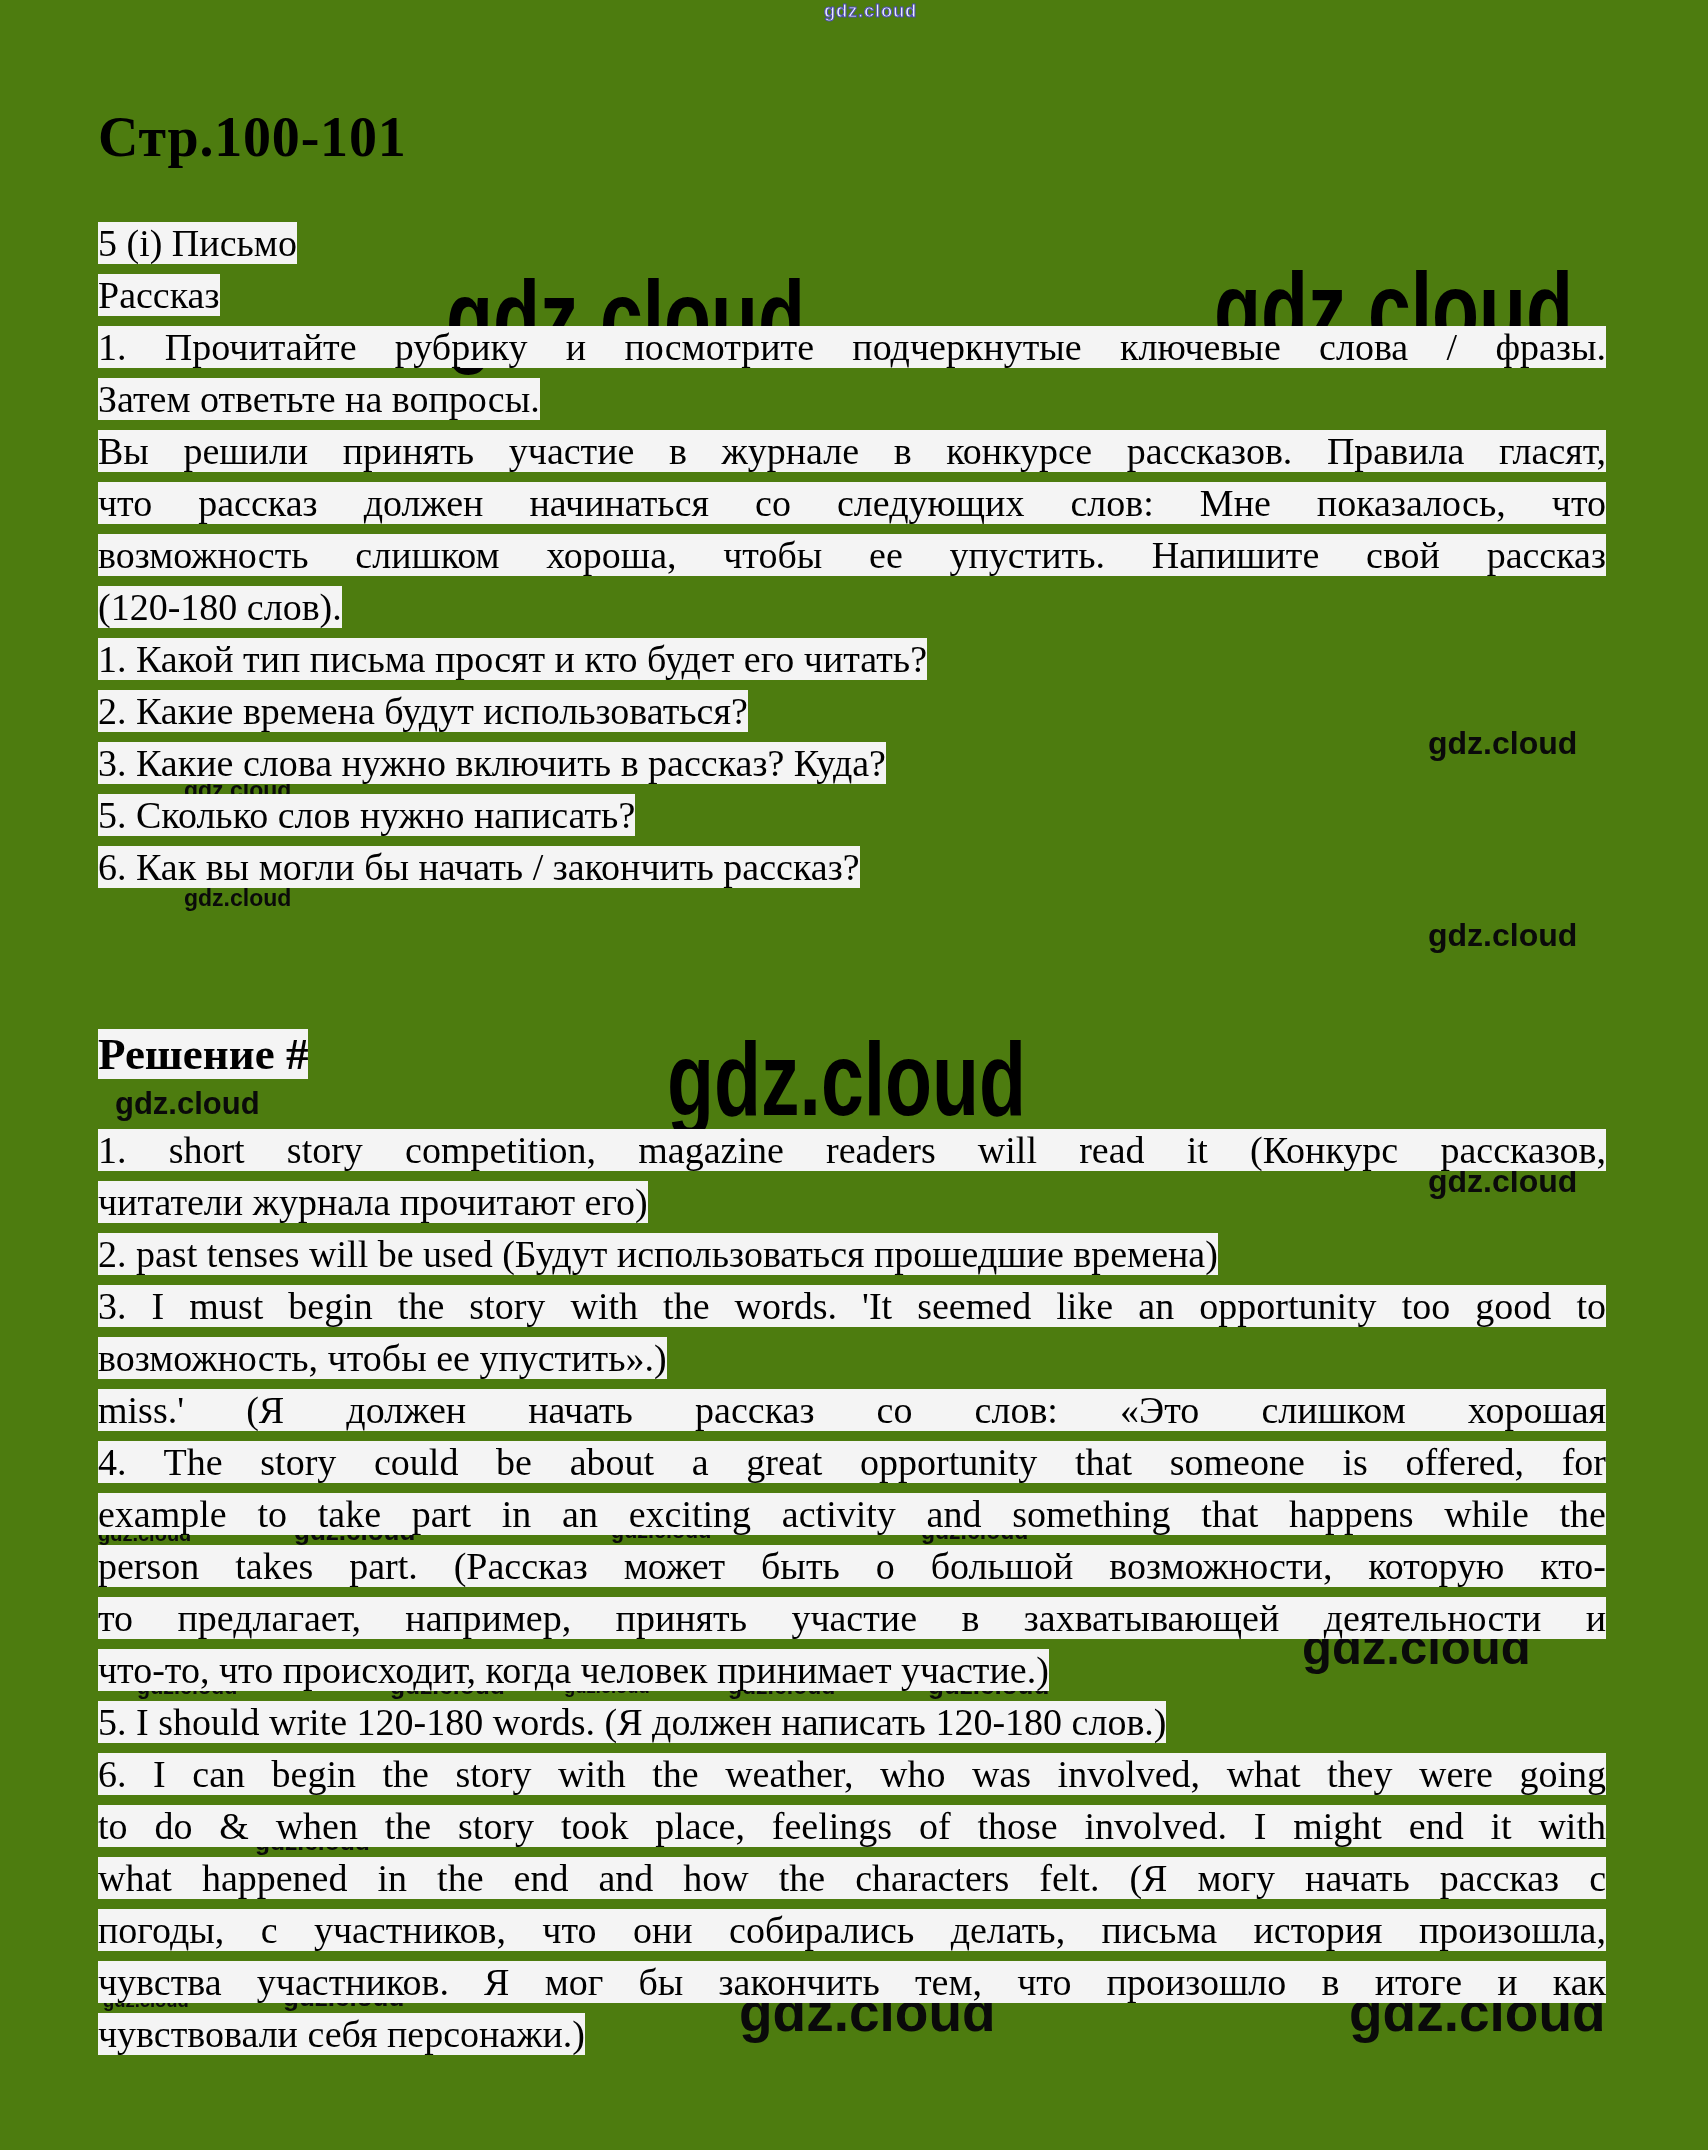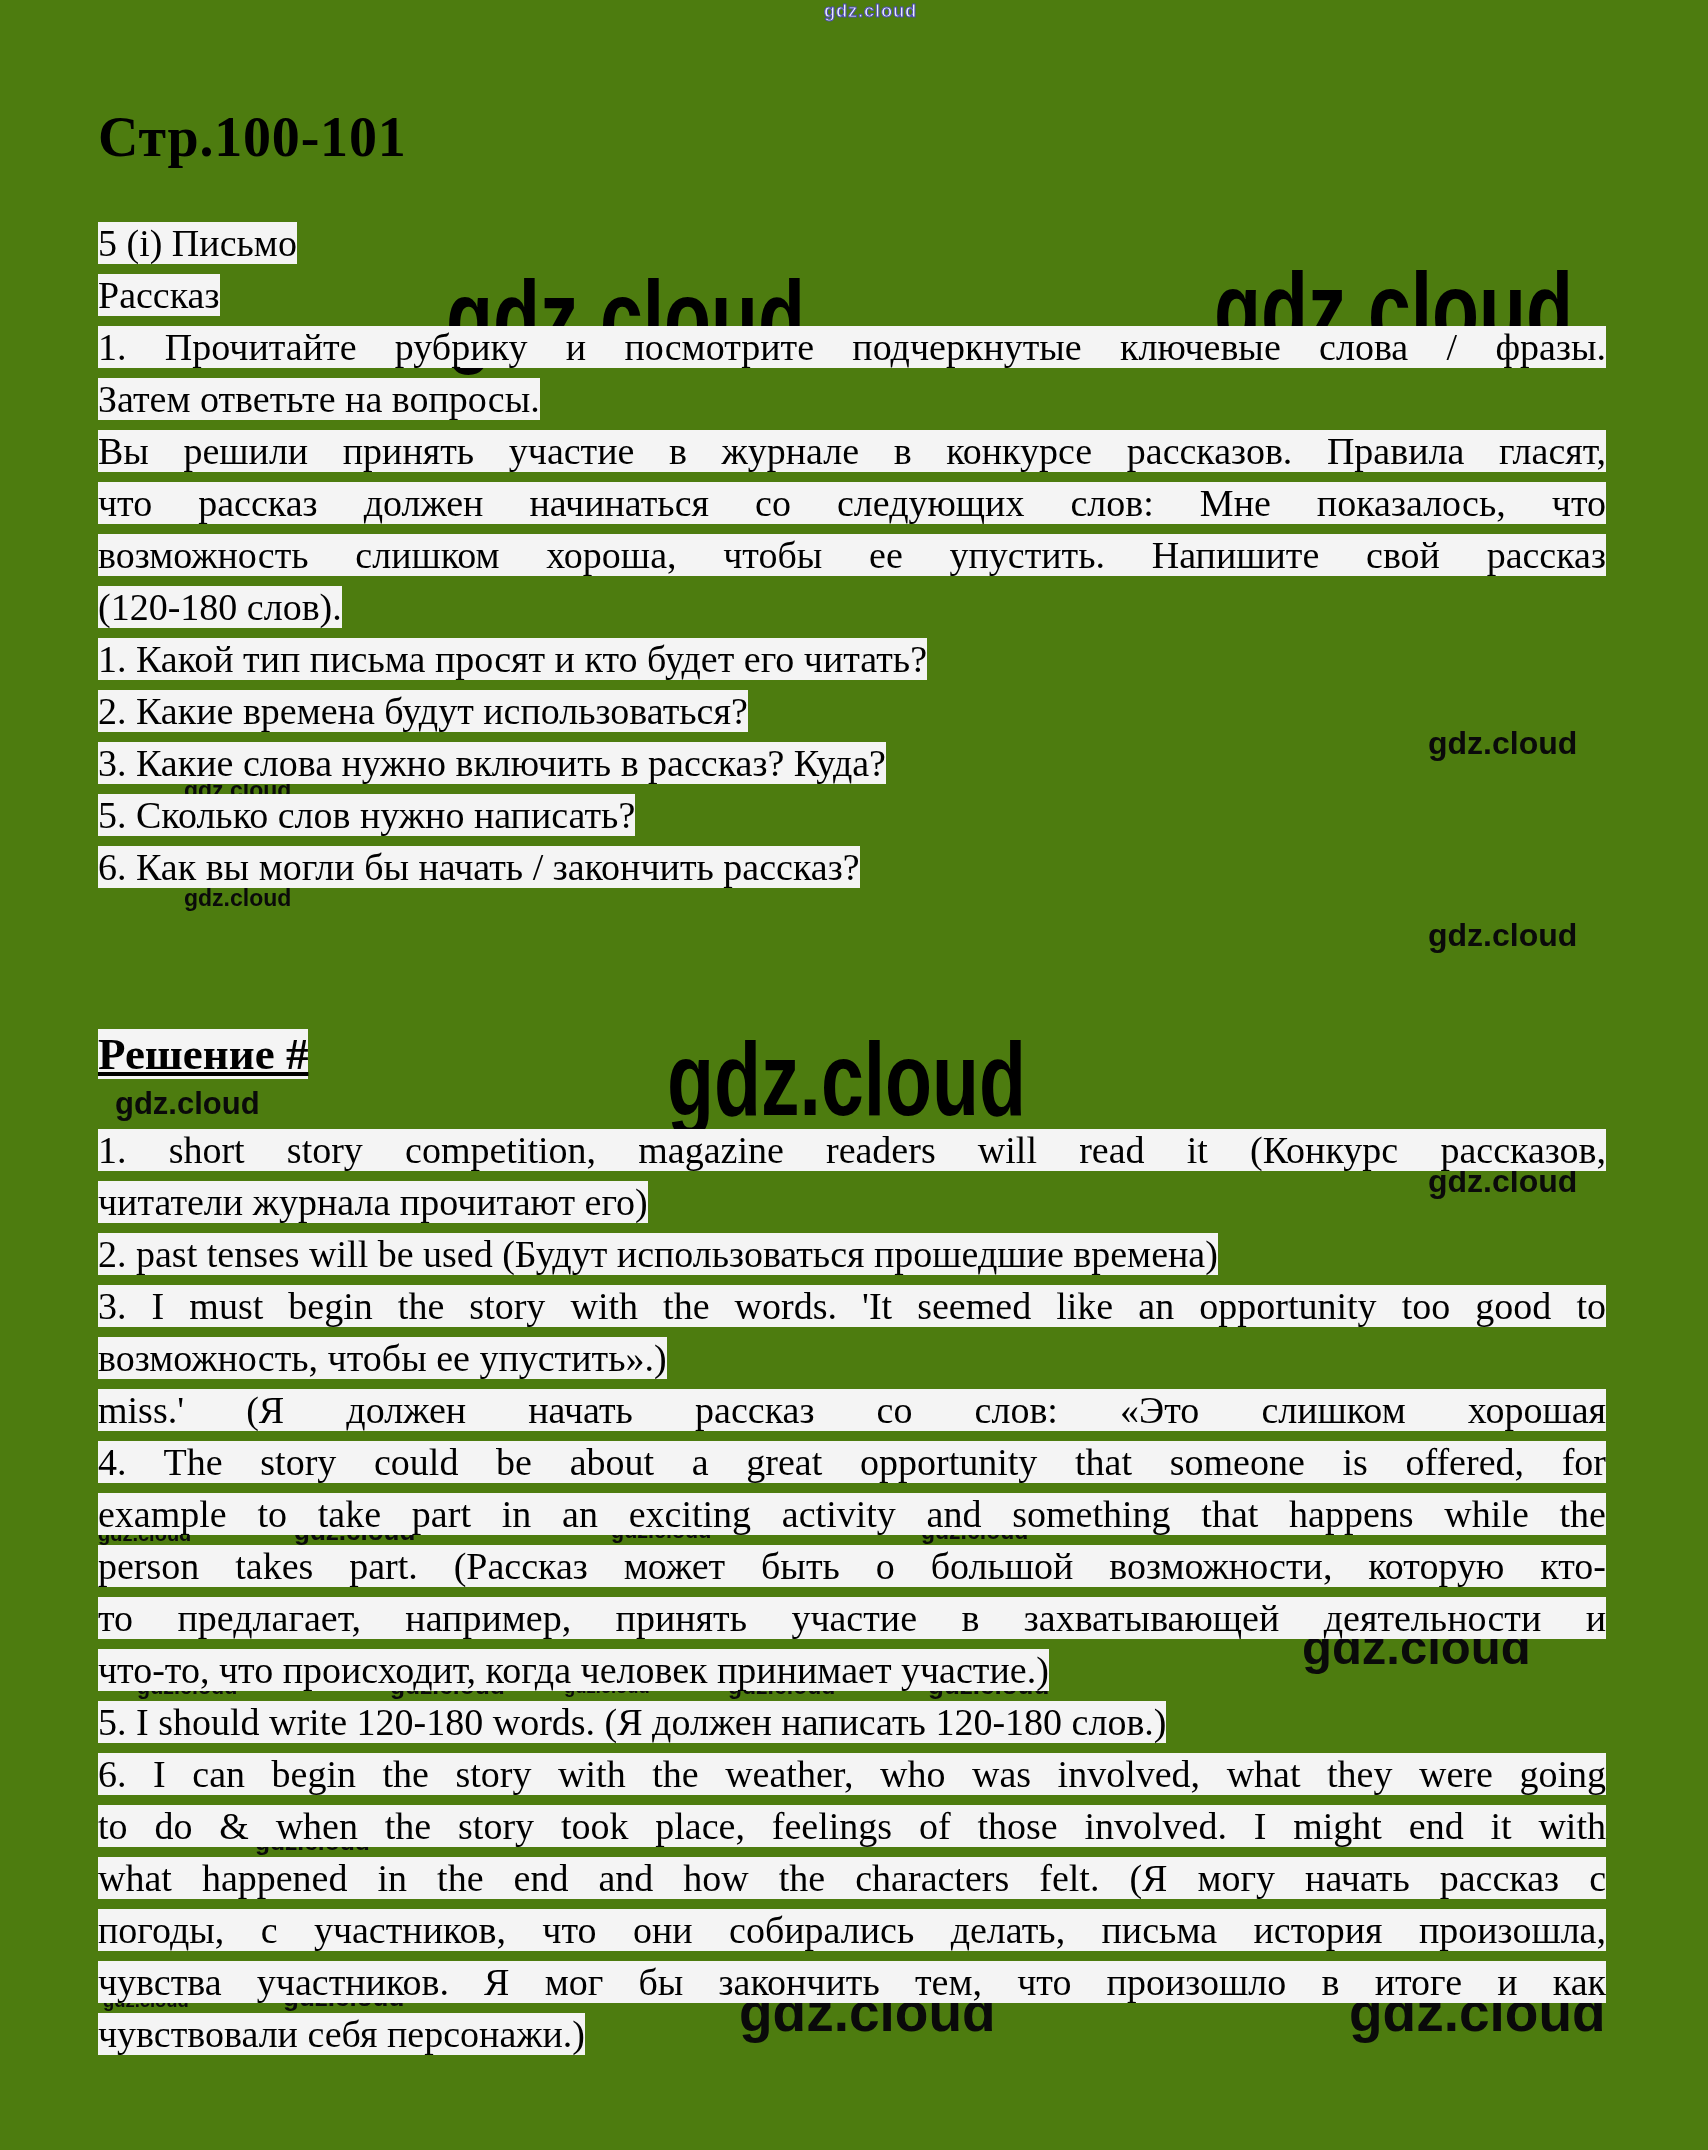--- a/index.html
+++ b/index.html
@@ -39,21 +39,20 @@
   .ln.l { text-align: left; }
   .band { background: #f4f4f4; }
   .sol-title {
     position: absolute;
     left: 98px;
     top: 1027px;
     font-size: 45px;
     font-weight: 700;
     line-height: 1.2;
     white-space: nowrap;
-    text-decoration: underline;
   }
   .wm {
     position: absolute;
     font-family: "Liberation Sans", sans-serif;
     font-weight: 600;
     color: #0a0a0a;
     line-height: 1;
     white-space: nowrap;
   }
   .wm-big {

